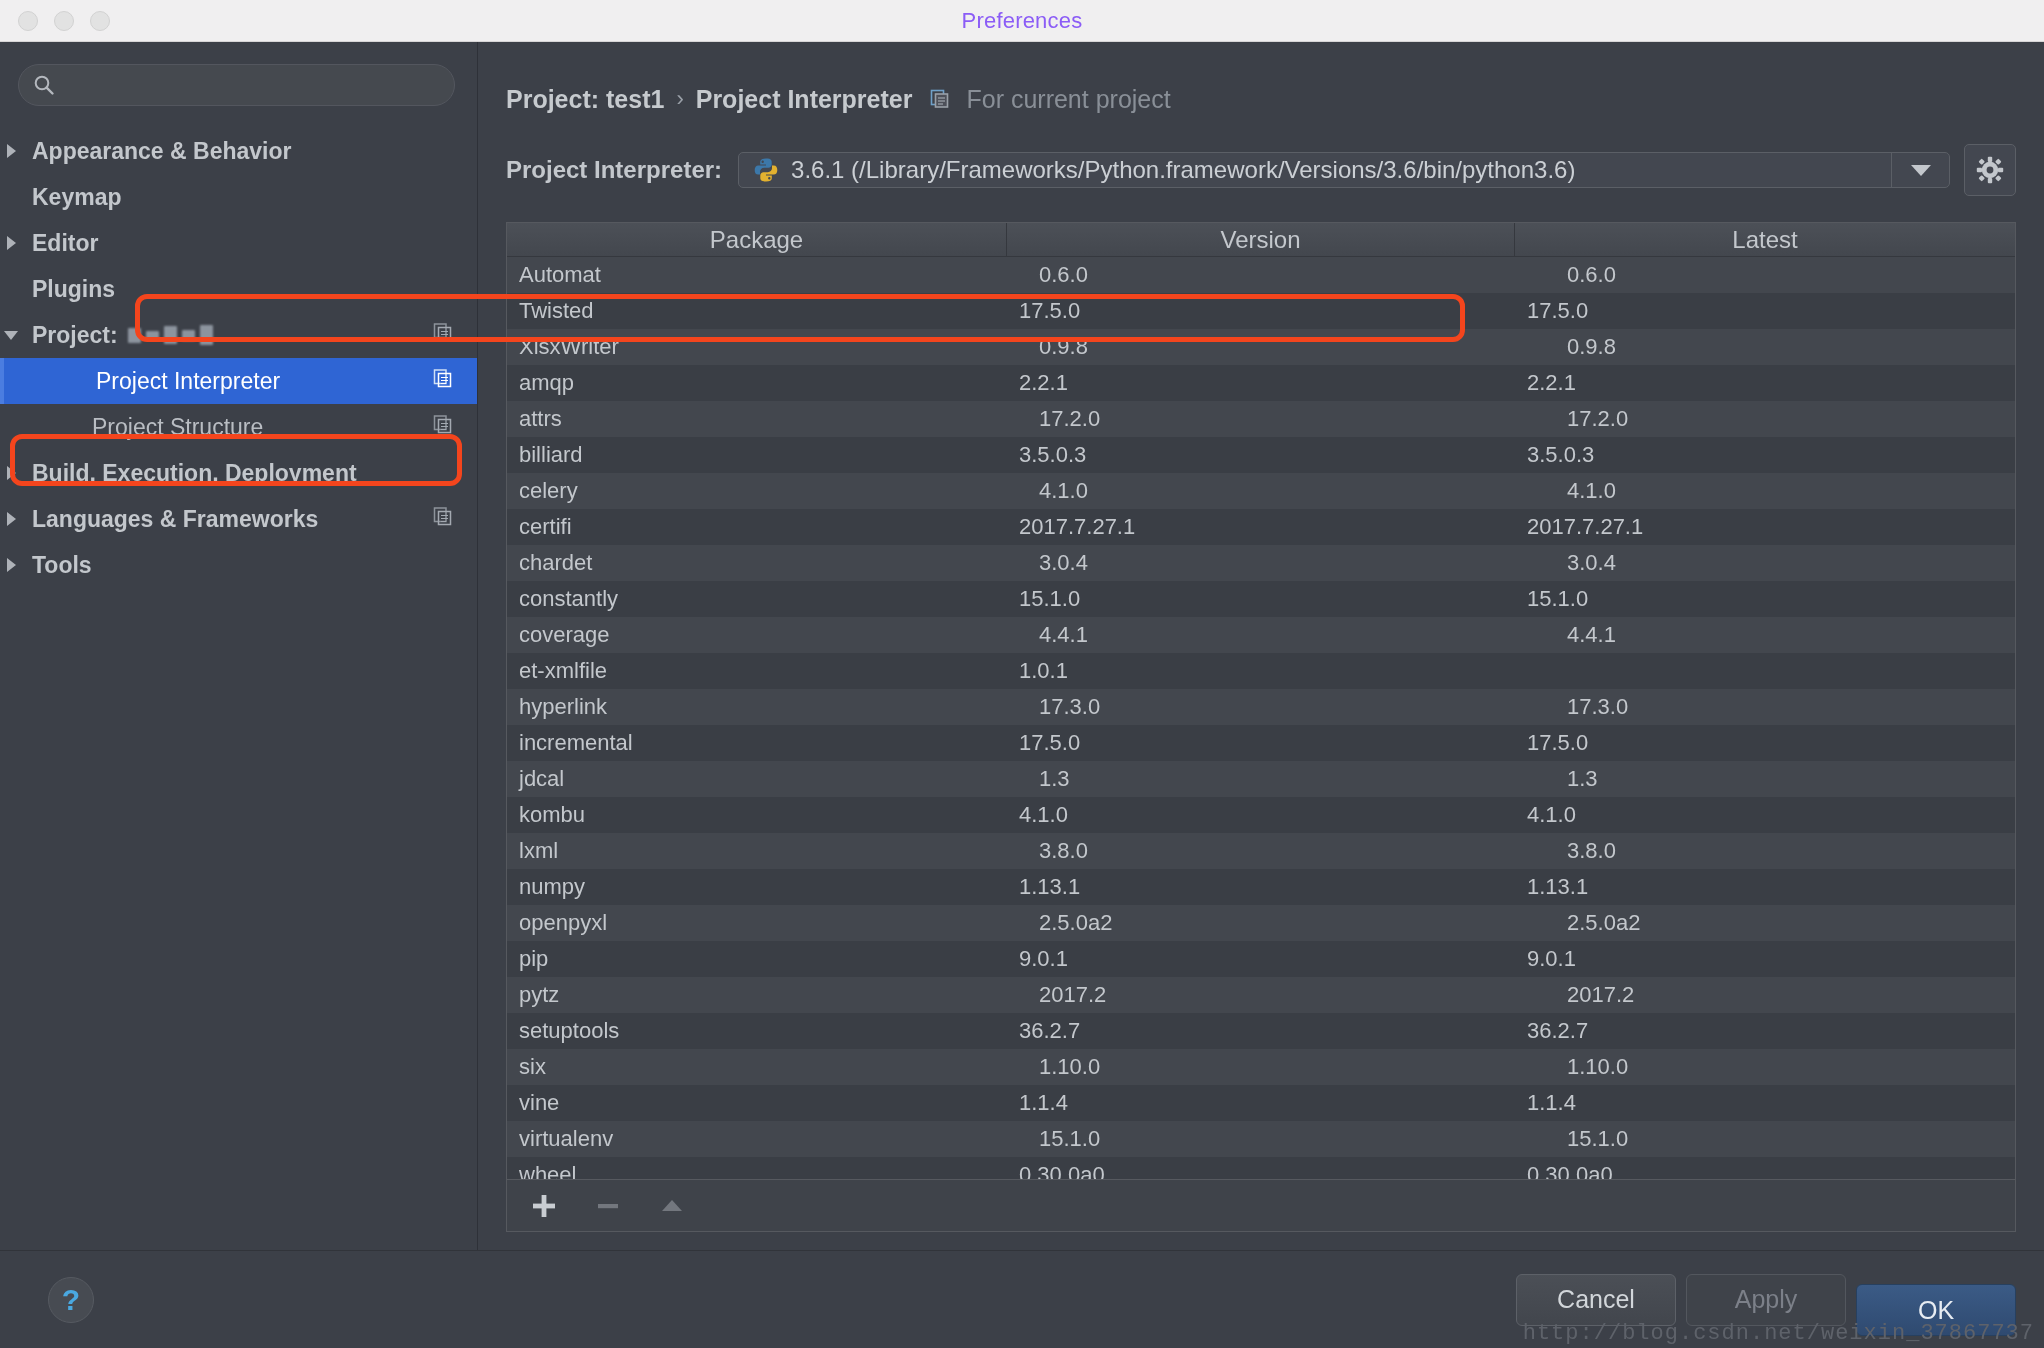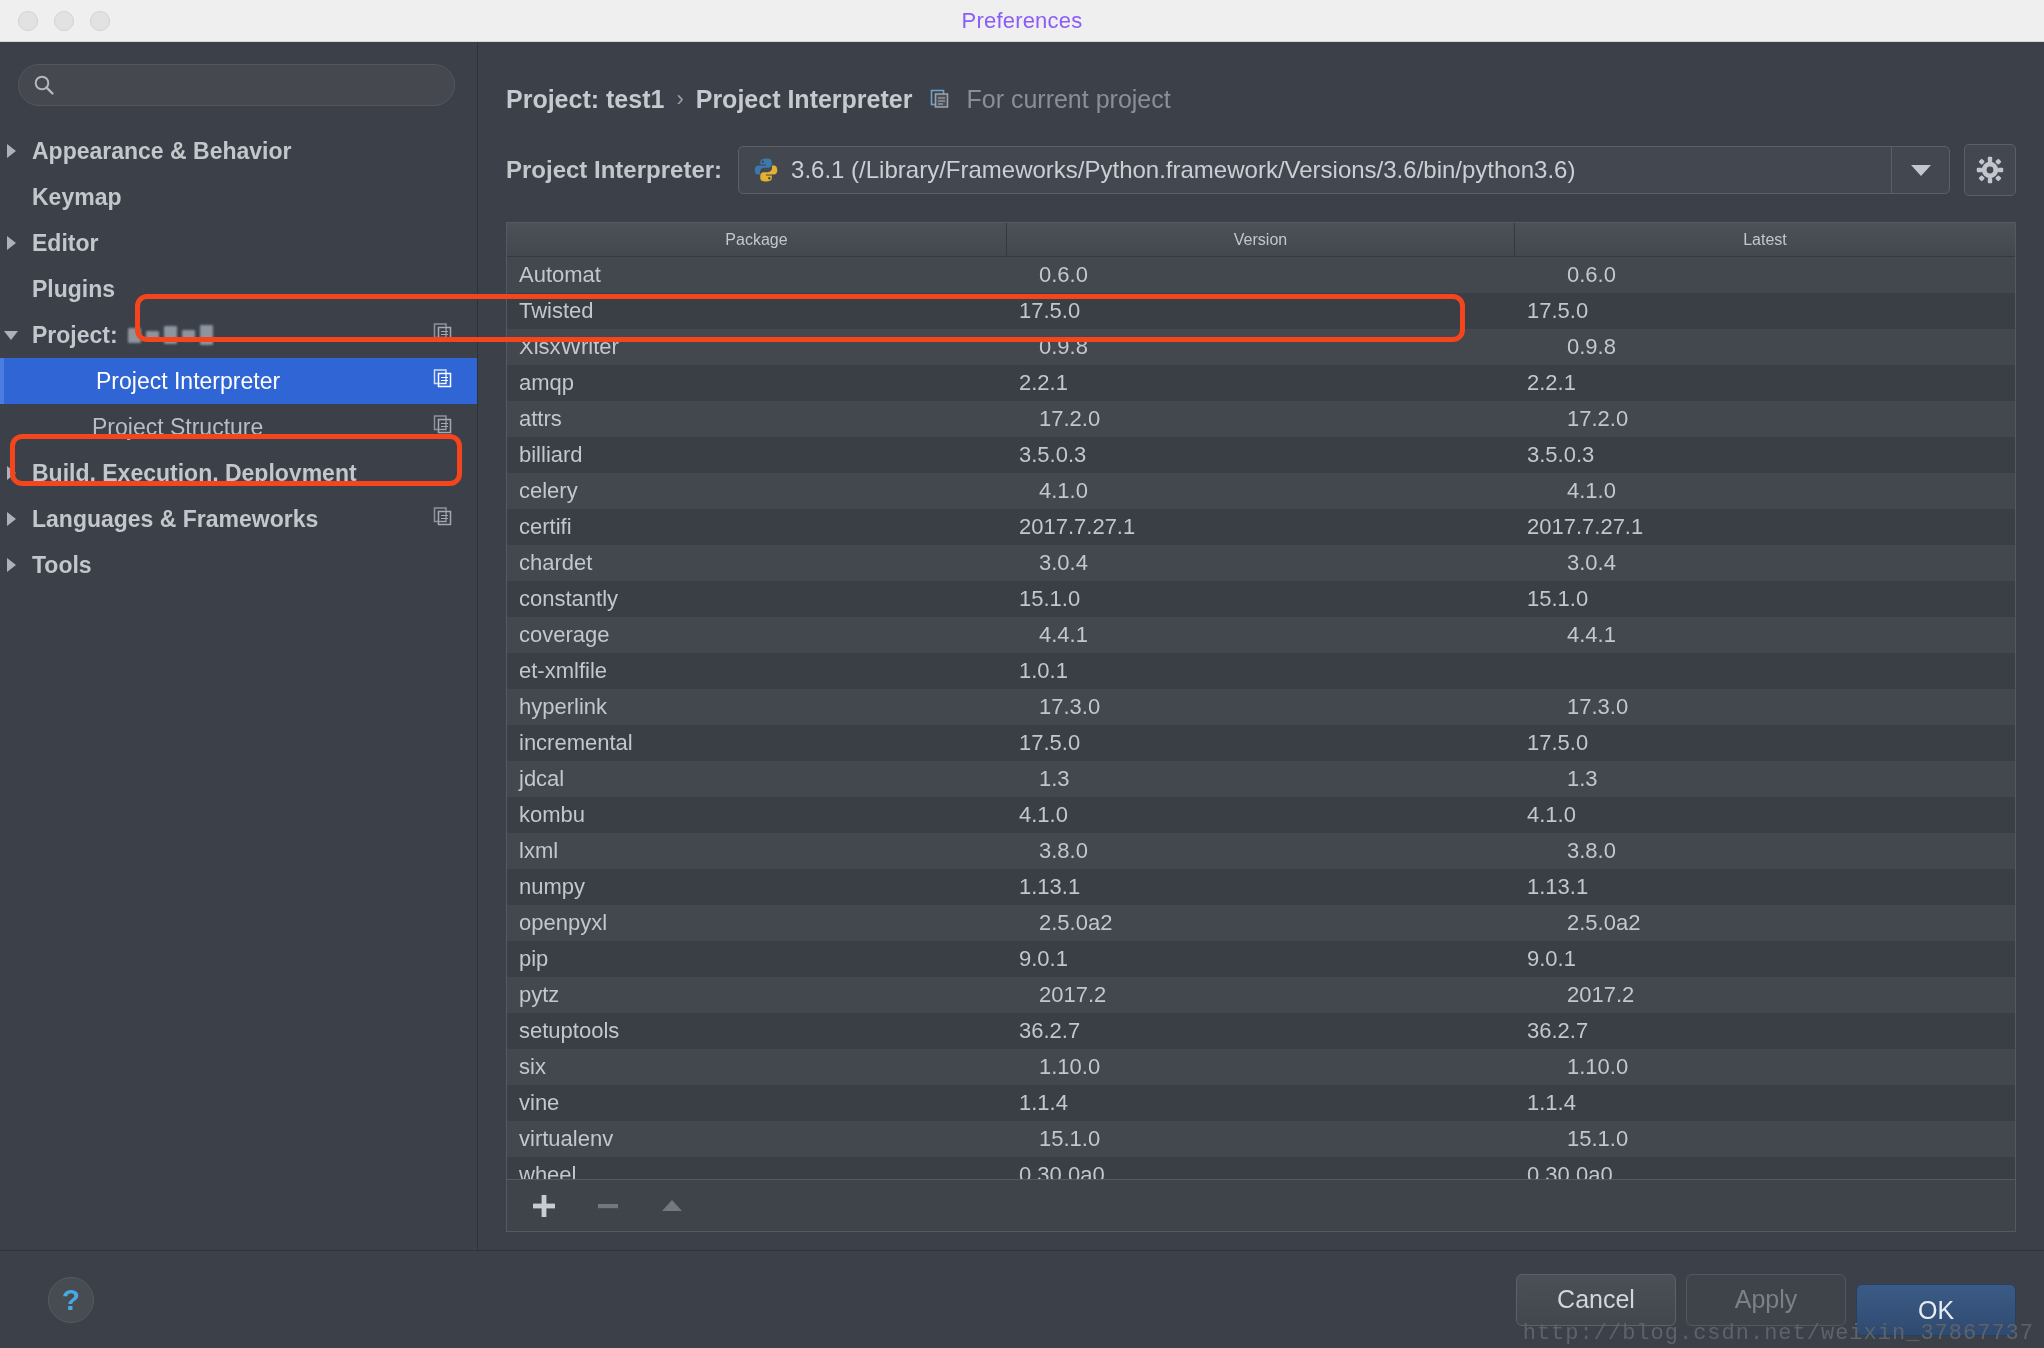--- a/index.html
+++ b/index.html
@@ -132,21 +132,21 @@
   #breadcrumb .bcicon { margin-left: 18px; margin-right: 8px; display: flex; }
 
   #interp-row {
     display: flex; align-items: center;
     margin-top: 28px;
     flex: 0 0 auto;
   }
   #interp-label { font-size: 24px; color: #c3c7cc; font-weight: bold; margin-right: 16px; }
   #interp-combo {
     flex: 1;
-    height: 48px;
+    height: 36px;
     border: 1px solid #5b5f66;
     border-radius: 5px;
     background: #434750;
     display: flex; align-items: center;
     min-width: 0;
   }
   #interp-value {
     flex: 1; display: flex; align-items: center; gap: 12px;
     padding-left: 14px; min-width: 0;
     font-size: 24px; color: #cbcfd4; white-space: nowrap; overflow: hidden;
@@ -173,21 +173,21 @@
     flex: 1;
     display: flex; flex-direction: column;
     min-height: 0;
     margin-bottom: 18px;
   }
   #thead { display: flex; height: 34px; flex: 0 0 34px; }
   #thead .th {
     background: linear-gradient(180deg, #4c5057 0%, #43474e 100%);
     border-right: 1px solid #35383e;
     border-bottom: 1px solid #35383e;
-    color: #c3c7cc; font-size: 16px;
+    color: #c3c7cc; font-size: 24px;
     display: flex; align-items: center; justify-content: center;
   }
   #thead .th:last-child { border-right: 0; }
   .col-pkg { flex: 0 0 500px; }
   .col-ver { flex: 0 0 508px; }
   .col-lat { flex: 1; }
 
   #tbody { flex: 1; overflow: hidden; }
   .trow { display: flex; height: 36px; font-size: 22px; color: #c3c7cc; }
   .trow.odd  { background: #43474e; gap: 20px; }

